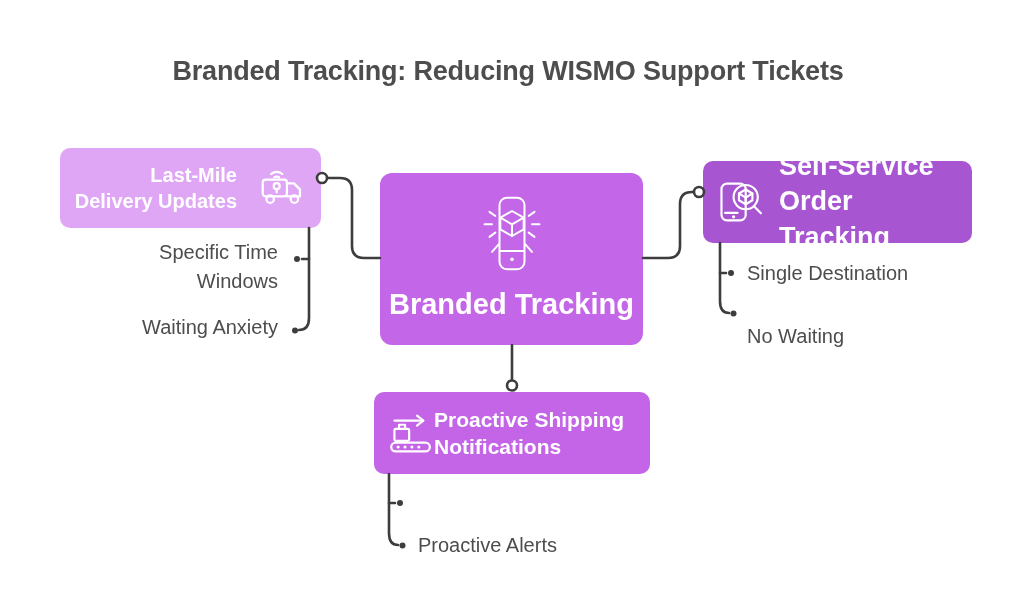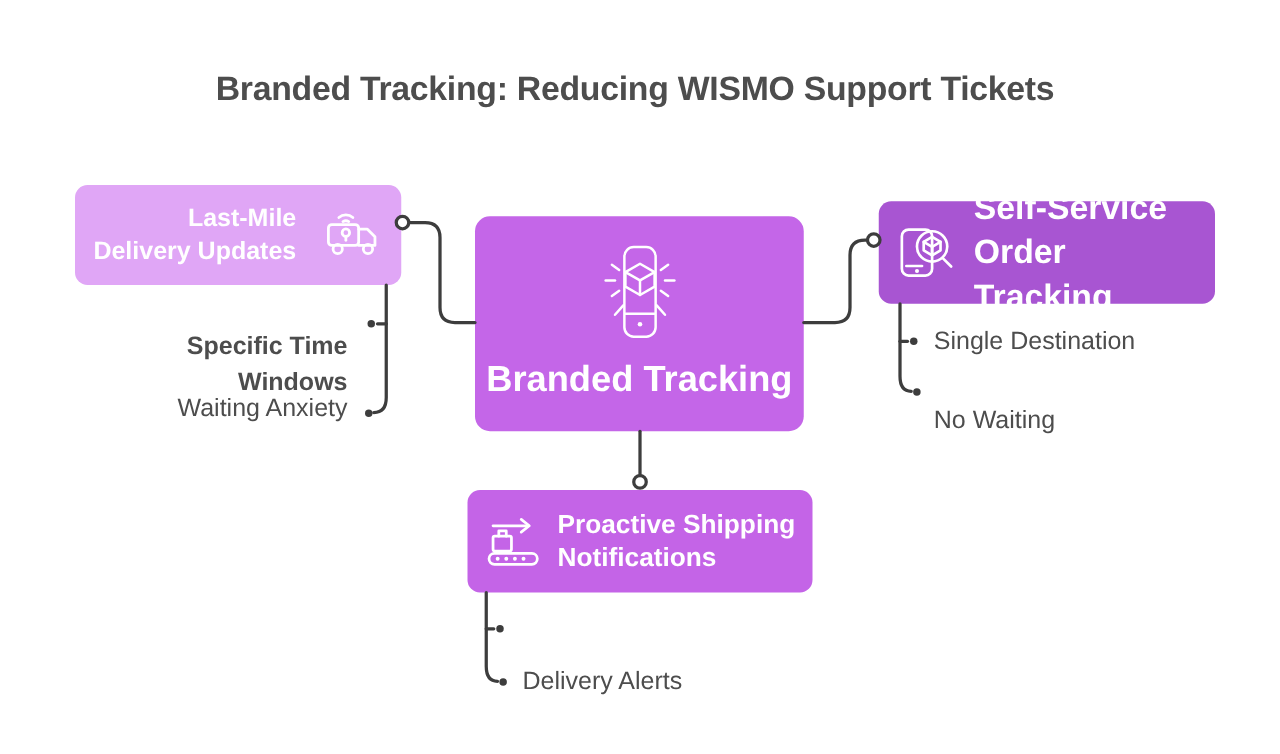--- a/index.html
+++ b/index.html
@@ -34,21 +34,21 @@
   .center-box .lbl{font-size:29px;}
   .right-box{
     left:703px;top:161px;width:269px;height:82px;border-radius:10px;
     background:var(--right-box,#a855d2);
     justify-content:flex-start;padding:0 6px 0 14px;gap:10px;
   }
   .right-box .lbl{width:205px;text-align:left;font-size:27px;}
   .bottom-box{
     left:374px;top:392px;width:276px;height:82px;border-radius:10px;
     background:var(--bottom-box,#c464e7);
-    justify-content:flex-start;padding:0 6px 0 14px;gap:12px;
+    justify-content:flex-start;padding:0 6px 0 14px;
   }
   .bottom-box .lbl{width:212px;text-align:left;font-size:21px;}
   .sub-item{
     position:absolute;font-size:20px;line-height:29px;
     color:var(--text-dark,#4d4d4d);
   }
   .ra{text-align:right;}
   .wicon{display:block;}
   .wicon *{stroke:var(--box-text,#fff);fill:none;stroke-width:2.4;stroke-linecap:round;stroke-linejoin:round;}
   .wicon .fdot{fill:var(--box-text,#fff);stroke:none;}
@@ -128,27 +128,27 @@
         <rect x="3.5" y="33" width="42" height="9.5" rx="4.75"></rect>
         <circle class="fdot" cx="11" cy="37.7" r="1.7"></circle>
         <circle class="fdot" cx="18.5" cy="37.7" r="1.7"></circle>
         <circle class="fdot" cx="26" cy="37.7" r="1.7"></circle>
         <circle class="fdot" cx="33.5" cy="37.7" r="1.7"></circle>
       </svg>
     </span>
     <span class="lbl">Proactive Shipping Notifications</span>
   </div>
 
-  <div class="sub-item ra" style="left:118px;top:263px;width:160px;font-weight:bold;">Specific Time Windows</div>
+  <div class="sub-item ra" style="left:118px;top:238px;width:160px;">Specific Time Windows</div>
   <div class="sub-item ra" style="left:78px;top:313px;width:200px;">Waiting Anxiety</div>
 
   <div class="sub-item" style="left:747px;top:259px;">Single Destination</div>
   <div class="sub-item" style="left:747px;top:299px;margin-top:23px;">No Waiting</div>
 
-  <div class="sub-item" style="left:418px;top:531px;">Delivery Alerts</div>
+  <div class="sub-item" style="left:418px;top:531px;">Proactive Alerts</div>
 
   <svg id="connectors" width="1024" height="603" viewBox="0 0 1024 603">
 
     <path class="ln" d="M327 178 H340 Q352 178 352 190 V246 Q352 258 364 258 H380"></path>
     <circle class="node" cx="322" cy="178" r="5"></circle>
 
     <path class="ln" d="M643 258 H668 Q680 258 680 246 V204 Q680 192 692 192 H694"></path>
     <circle class="node" cx="699" cy="192" r="5"></circle>
 
     <path class="ln" d="M512 345 V380"></path>

